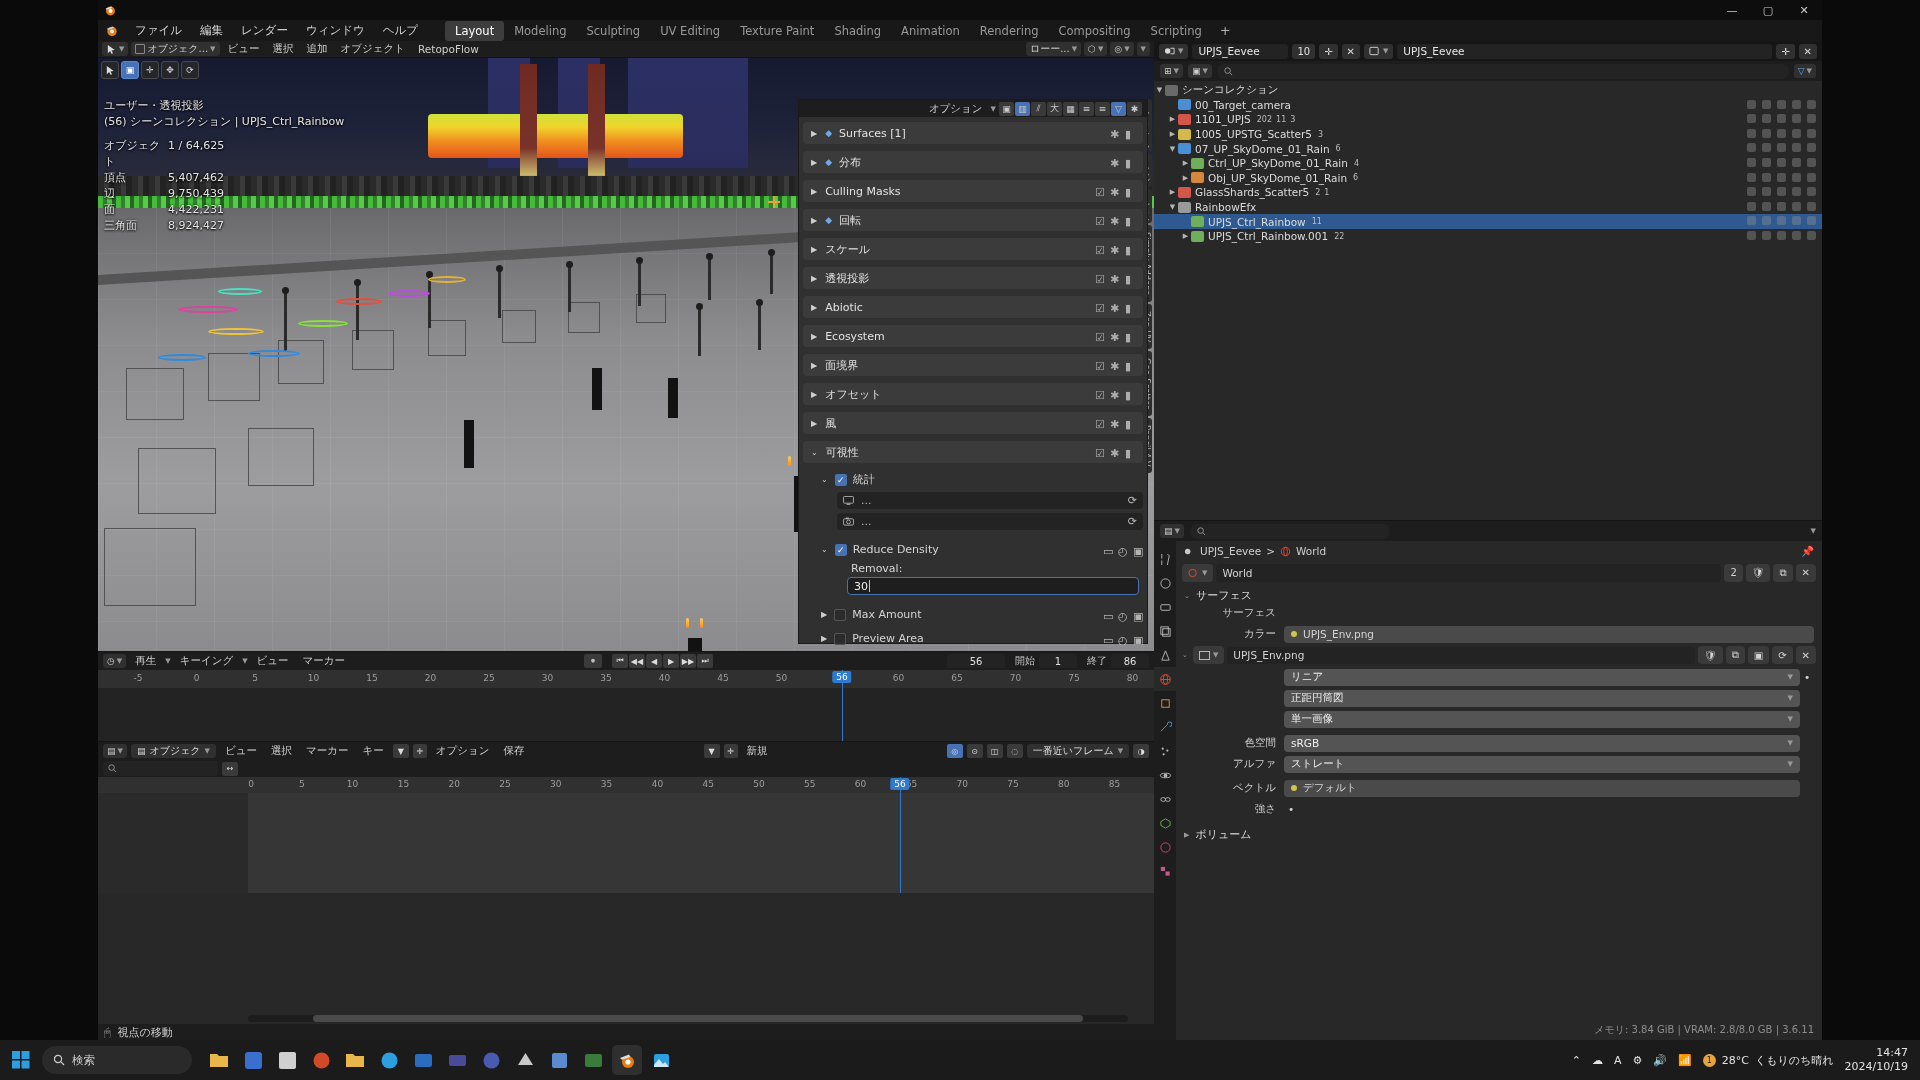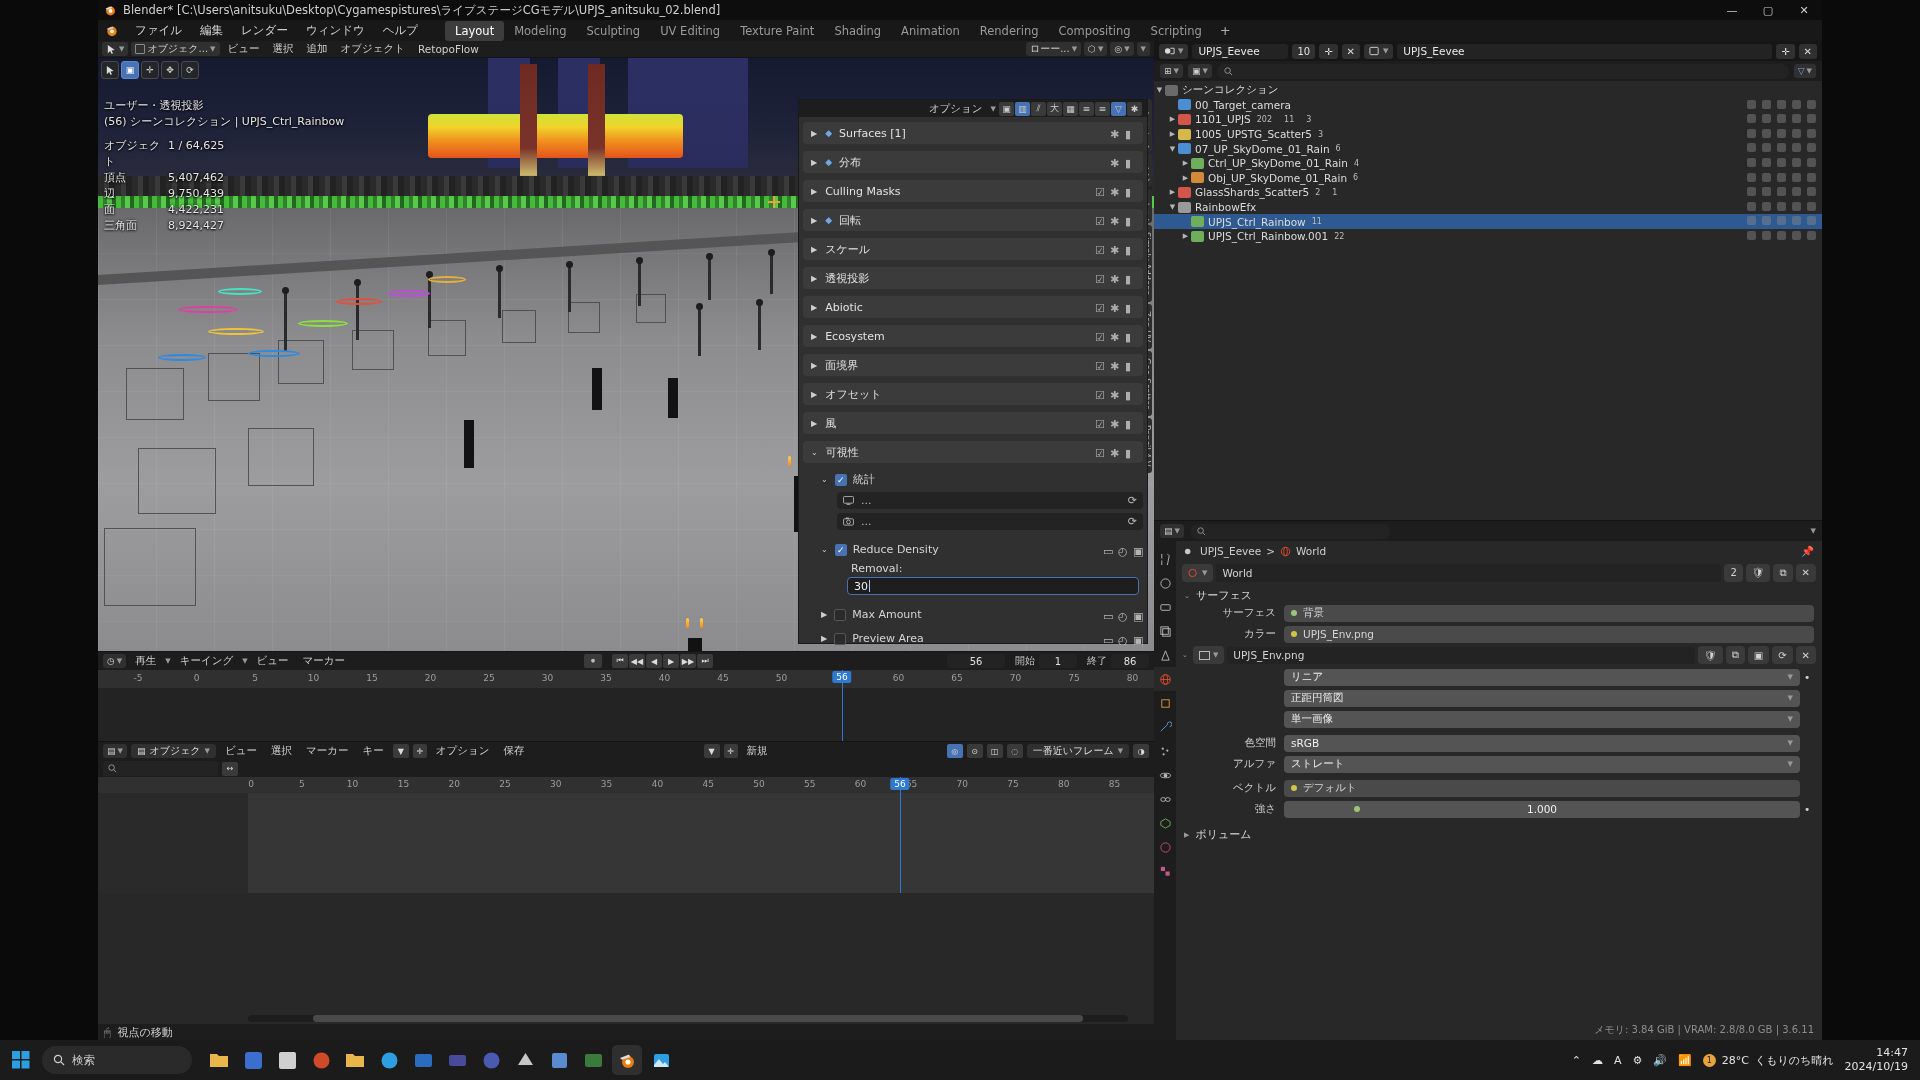--- a/index.html
+++ b/index.html
@@ -152,21 +152,21 @@
 
   .ol { position:relative; height:460px; background:#282828; border-bottom:1px solid #141414;}
   .ol-head { height:20px; background:#1d1d1d; display:flex; align-items:center; gap:5px; padding:0 6px;}
   .ol-search { flex:1; height:15px; background:#232323; border-radius:7px; display:flex; align-items:center; padding:0 7px; color:#8a8a8a; font-size:10px;}
   .ol-tree { padding:2px 0; }
   .olrow { display:flex; align-items:center; height:14.6px; font-size:10.5px; color:#dcdcdc; padding-right:6px; position:relative;}
   .olrow.sel { background:#2e5a91; }
   .ol-tri { width:11px; text-align:center; font-size:7px; color:#b5b5b5; flex:0 0 11px;}
   .ol-ic { width:13px;height:11px; border-radius:2px; margin-right:4px; flex:0 0 13px; display:flex;align-items:center;justify-content:center;}
   .ol-nm { white-space:nowrap; }
-  .ol-badges { display:flex; gap:12px; margin-left:6px; align-items:center; }
+  .ol-badges { display:flex; gap:4px; margin-left:6px; align-items:center; }
   .ol-badge { font-size:8px; color:#bdbdbd; display:flex; align-items:center; gap:1px;}
   .ol-rt { position:absolute; right:6px; top:2px; display:flex; gap:6px; align-items:center; opacity:.8;}
   .ol-rt span { width:9px;height:9px; display:block;}
 
   
   .pr { position:absolute; left:0; top:480px; width:668px; height:519px; background:#282828;}
   .pr-head { height:20px; background:#1d1d1d; display:flex; align-items:center; gap:6px; padding:0 6px;}
   .pr-search { flex:0 0 200px; height:15px; background:#232323; border-radius:7px; display:flex;align-items:center;padding:0 7px; }
   .pr-tabs { position:absolute; left:0; top:20px; width:22px; height:499px; background:#1d1d1d; padding-top:6px; }
   .ptab { width:22px; height:24px; display:flex; align-items:center; justify-content:center; }
@@ -209,21 +209,20 @@
   <div class="desktop-right"></div>
 
   <div id="blender">
 
     <div class="titlebar">
       <svg class="tb-icon" viewBox="0 0 16 16">
         <circle cx="8" cy="8.5" r="5.5" fill="#e87d0d"></circle>
           <circle cx="8" cy="8.5" r="2.4" fill="#fff"></circle>
         <path d="M2 5.5 L9 3 L10 5 L3.5 7 Z" fill="#ddd"></path>
       </svg>
-      <div class="tb-title">Blender* [C:\Users\anitsuku\Desktop\Cygamespistures\ライブステージCGモデル\UPJS_anitsuku_02.blend]</div>
       <div class="tb-buttons">
         <div class="tb-btn">—</div>
         <div class="tb-btn">▢</div>
         <div class="tb-btn close">✕</div>
       </div>
     </div>
 
     <div class="menubar">
       <svg class="mb-logo" viewBox="0 0 16 16">
         <circle cx="8" cy="9" r="5" fill="#e87d0d"></circle>
@@ -1096,24 +1095,20 @@
             </div>
 
             <div class="pr-sec">
               <span class="chev">⌄</span>
               <span>サーフェス</span>
             </div>
 
 
             <div class="prop-row">
               <span class="prop-lbl">サーフェス</span>
-              <span class="sel-box">
-                  <span class="dot-g"></span>
-                  <span>背景</span>
-                </span>
             </div>
             <div class="prop-row">
               <span class="prop-lbl">カラー</span>
               <span class="sel-box">
                   <span class="dot-y"></span>
                   <span>UPJS_Env.png</span>
                 </span>
             </div>
 
             <div class="tex-row">
@@ -1177,24 +1172,20 @@
             <div class="prop-row" style="margin-top:6px;">
               <span class="prop-lbl">ベクトル</span>
               <span class="sel-box">
                   <span class="dot-y"></span>
                   <span>デフォルト</span>
                 </span>
               <span style="width:14px;"></span>
             </div>
             <div class="prop-row">
               <span class="prop-lbl">強さ</span>
-              <span class="prop-val" style="justify-content:center;">
-                  <span class="dot-g" style="position:absolute;left:178px;"></span>
-                  <span>1.000</span>
-                </span>
               <span style="width:14px;text-align:center;">•</span>
             </div>
 
             <div class="pr-sec" style="margin-top:8px;">
               <span class="chev">▶</span>
               <span>ボリューム</span>
             </div>
 
             <div class="pr-status">メモリ: 3.84 GiB | VRAM: 2.8/8.0 GB | 3.6.11</div>
           </div>

